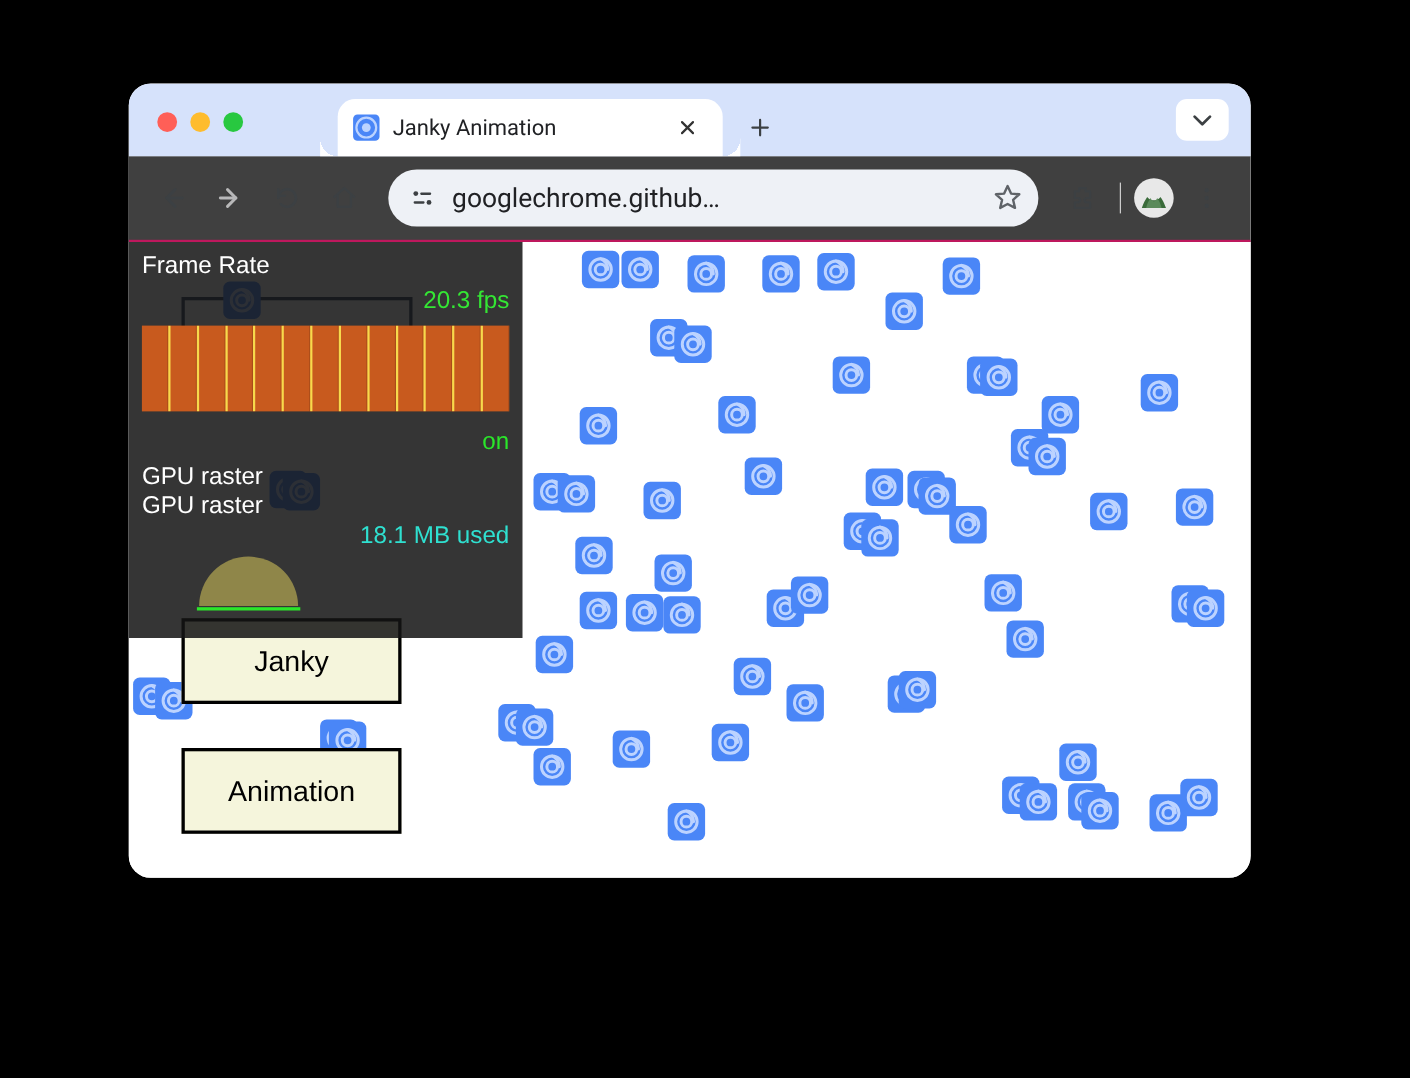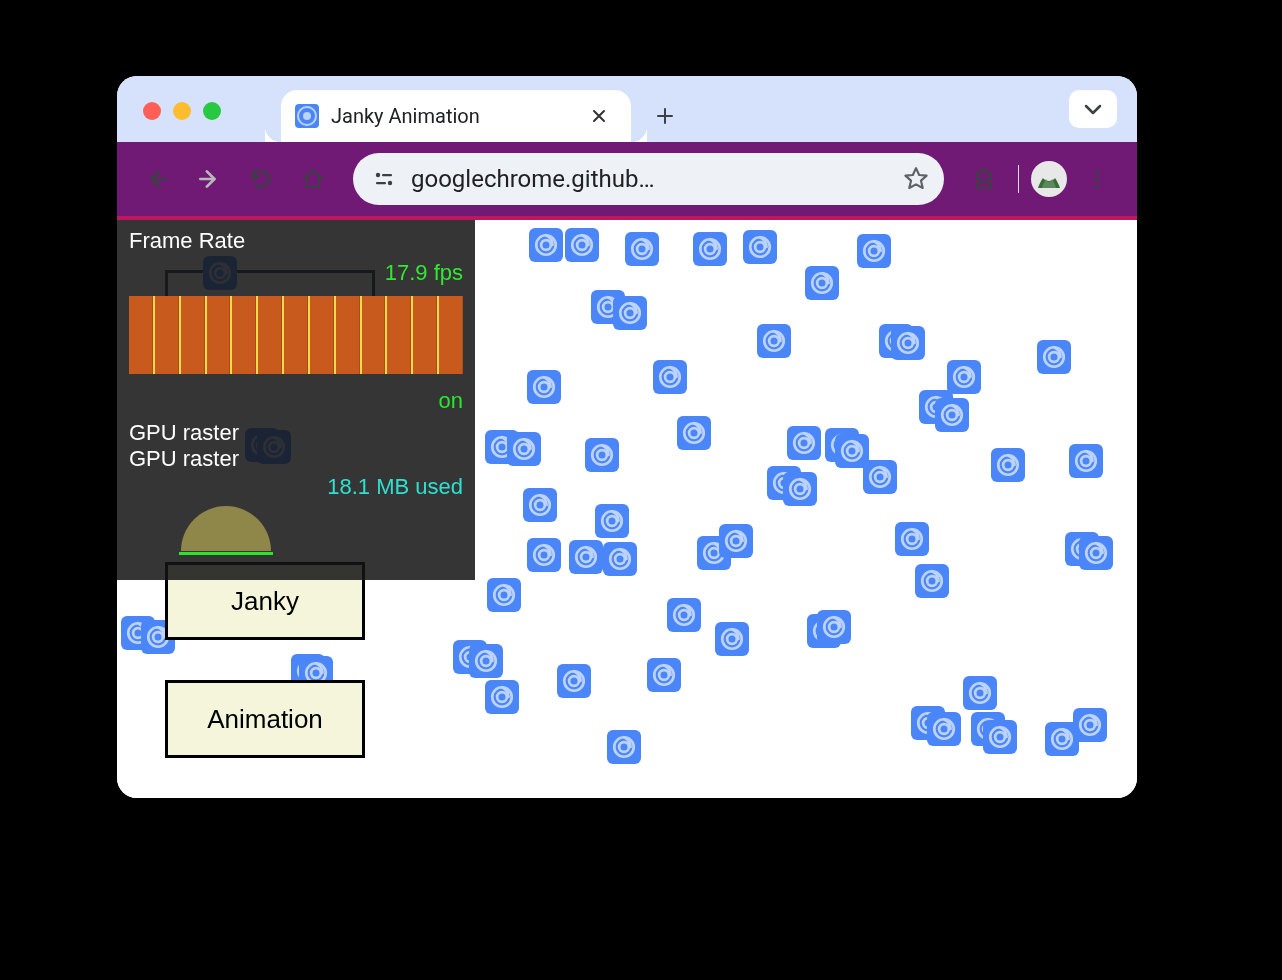--- a/index.html
+++ b/index.html
@@ -21,20 +21,21 @@
     border-radius: 20px;
     overflow: hidden;
     box-shadow: 0 10px 40px rgba(0,0,0,0.4);
   }
   
   .tab-strip {
     height: 66px;
     background: #d6e2fb;
     display: flex;
     align-items: flex-end;
+    padding-left: 26px;
     position: relative;
   }
   .traffic-lights {
     display: flex;
     gap: 12px;
     align-items: center;
     position: absolute;
     left: 26px;
     top: 26px;
   }
@@ -79,26 +80,26 @@
   }
   .tabs-dropdown {
     position:absolute; right:20px; top:14px;
     width:48px;height:38px;background:#fff;border-radius:10px;
     display:flex;align-items:center;justify-content:center;
     font-size:20px;cursor:pointer;
   }
   
   .toolbar {
     height: 78px;
-    background:#701a75;
+    background:#404040;
     display:flex;
     align-items:center;
     padding: 0 18px;
     gap: 8px;
-    border-bottom: 4px solid #be185d;
+    border-bottom: 2px solid #be185d;
   }
   .tbtn {
     width:44px;height:44px;border-radius:50%;
     display:flex;align-items:center;justify-content:center;
     cursor:pointer;color:#3c4043;
   }
   .tbtn.disabled { color:#b8b8b9; cursor:default;}
   .addr {
     flex:1; height:52px; background:#eef1f6; border-radius:26px;
     display:flex; align-items:center; padding:0 8px 0 14px; gap:10px;
@@ -778,21 +779,21 @@
       <span>Janky</span>
     </div>
     <div class="page-btn optimize">
       <span>Animation</span>
     </div>
 
     <div class="fps-overlay">
       <div>Frame Rate</div>
       <div class="fps-row">
         <span></span>
-        <span class="fps-value">17.9 fps</span>
+        <span class="fps-value">20.3 fps</span>
       </div>
       <div class="fps-chart">
         <div class="fps-bar"></div>
           <div class="fps-bar"></div>
           <div class="fps-bar"></div>
         <div class="fps-bar"></div>
           <div class="fps-bar"></div>
           <div class="fps-bar"></div>
         <div class="fps-bar"></div>
           <div class="fps-bar"></div>

